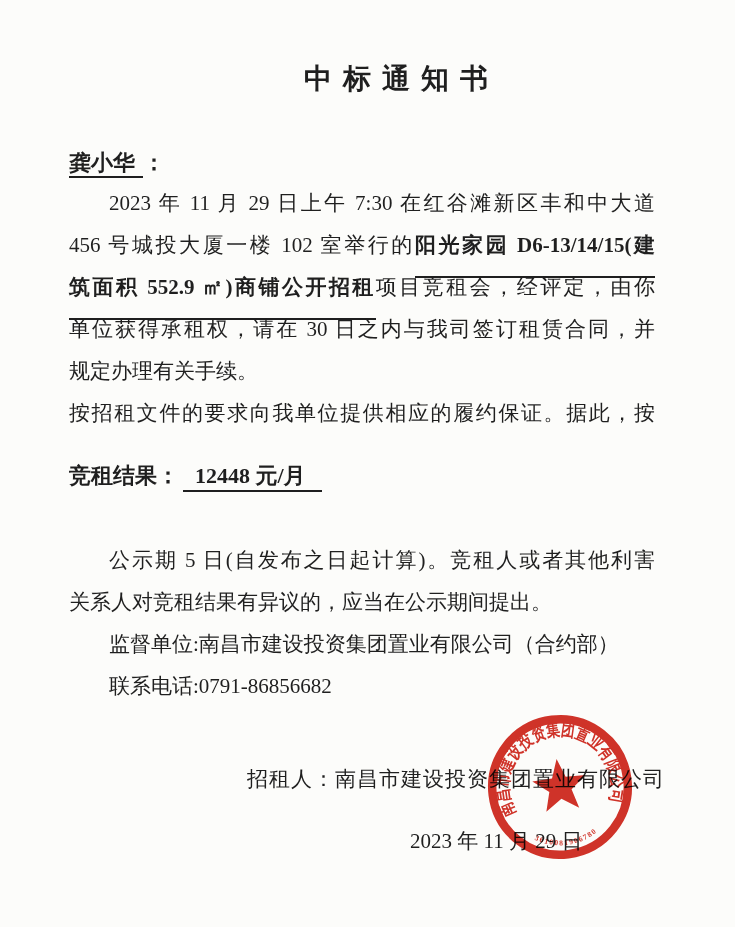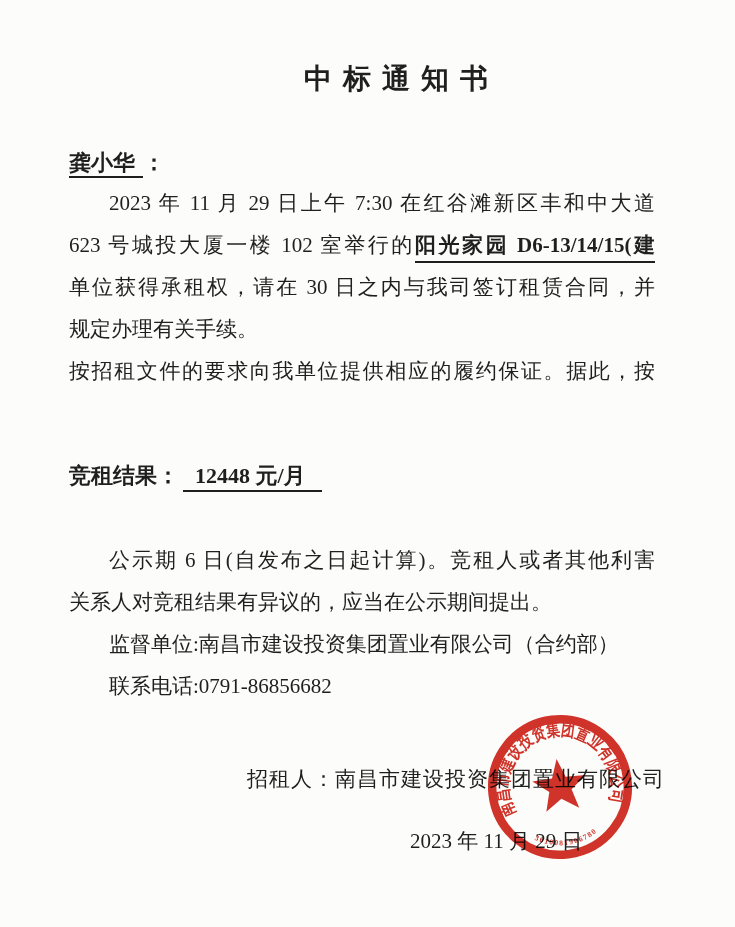--- a/index.html
+++ b/index.html
@@ -36,21 +36,21 @@
   .line{
     height:42px;line-height:34px;
     text-align:justify;
     white-space:nowrap;
   }
   .line.fill{text-align-last:justify;white-space:normal;}
   .line.ind{text-indent:40px;}
   .em{
     font-weight:bold;
     border-bottom:2px solid #1f1f1f;
-    padding-bottom:4px;
+    padding-bottom:19px;
   }
   .result{
     position:absolute;top:461px;left:69px;
     font-size:22px;font-weight:bold;
   }
   .result .value{
     border-bottom:2px solid #1f1f1f;
     padding:0 16px 2px 12px;
     margin-left:4px;
   }
@@ -83,32 +83,33 @@
 <div class="page">
 
   <h1 class="title">中标通知书</h1>
 
   <div class="recipient">
     <span class="name">龚小华</span><span>：</span>
   </div>
 
   <div class="content p1">
       <div class="line fill ind"><span>2023 年 11 月 29 日上午 7:30 在红谷滩新区丰和中大道</span></div>
-      <div class="line fill"><span>623 号城投大厦一楼 102 室举行的</span><span class="em">阳光家园 D6-13/14/15(建</span></div>
+      <div class="line fill"><span>456 号城投大厦一楼 102 室举行的</span><span class="em">阳光家园 D6-13/14/15(建</span></div>
+      <div class="line fill"><span class="em">筑面积 552.9 ㎡)商铺公开招租</span><span>项目竞租会，经评定，由你</span></div>
       <div class="line fill"><span>单位获得承租权，请在 30 日之内与我司签订租赁合同，并</span></div>
       <div class="line"><span>规定办理有关手续。</span></div>
       <div class="line fill"><span>按招租文件的要求向我单位提供相应的履约保证。据此，按</span></div>
     </div>
 
   <div class="result">
     <span>竞租结果：</span><span class="value">12448 元/月</span>
   </div>
 
   <div class="content p2">
-      <div class="line fill ind"><span>公示期 6 日(自发布之日起计算)。竞租人或者其他利害</span></div>
+      <div class="line fill ind"><span>公示期 5 日(自发布之日起计算)。竞租人或者其他利害</span></div>
       <div class="line"><span>关系人对竞租结果有异议的，应当在公示期间提出。</span></div>
       <div class="line ind"><span>监督单位:南昌市建设投资集团置业有限公司（合约部）</span></div>
       <div class="line ind"><span>联系电话:0791-86856682</span></div>
     </div>
 
   <div class="lessor">
     <span>招租人：</span><span>南昌市建设投资集团置业有限公司</span>
   </div>
 
   <div class="datefoot">2023 年 11 月 29 日</div>

